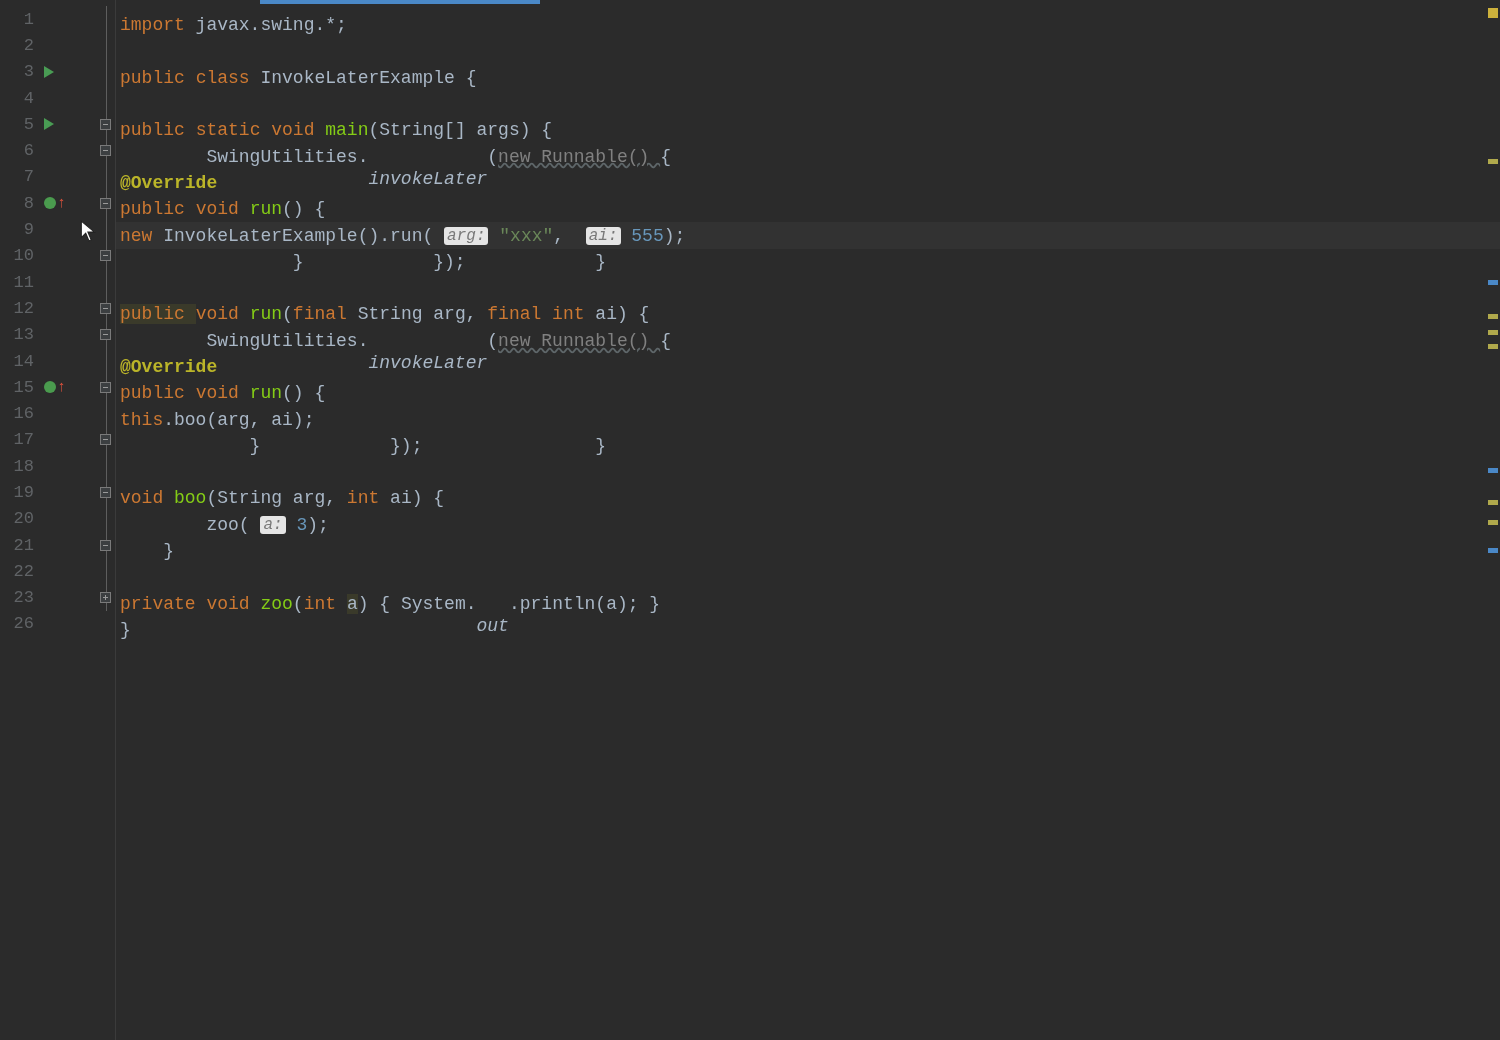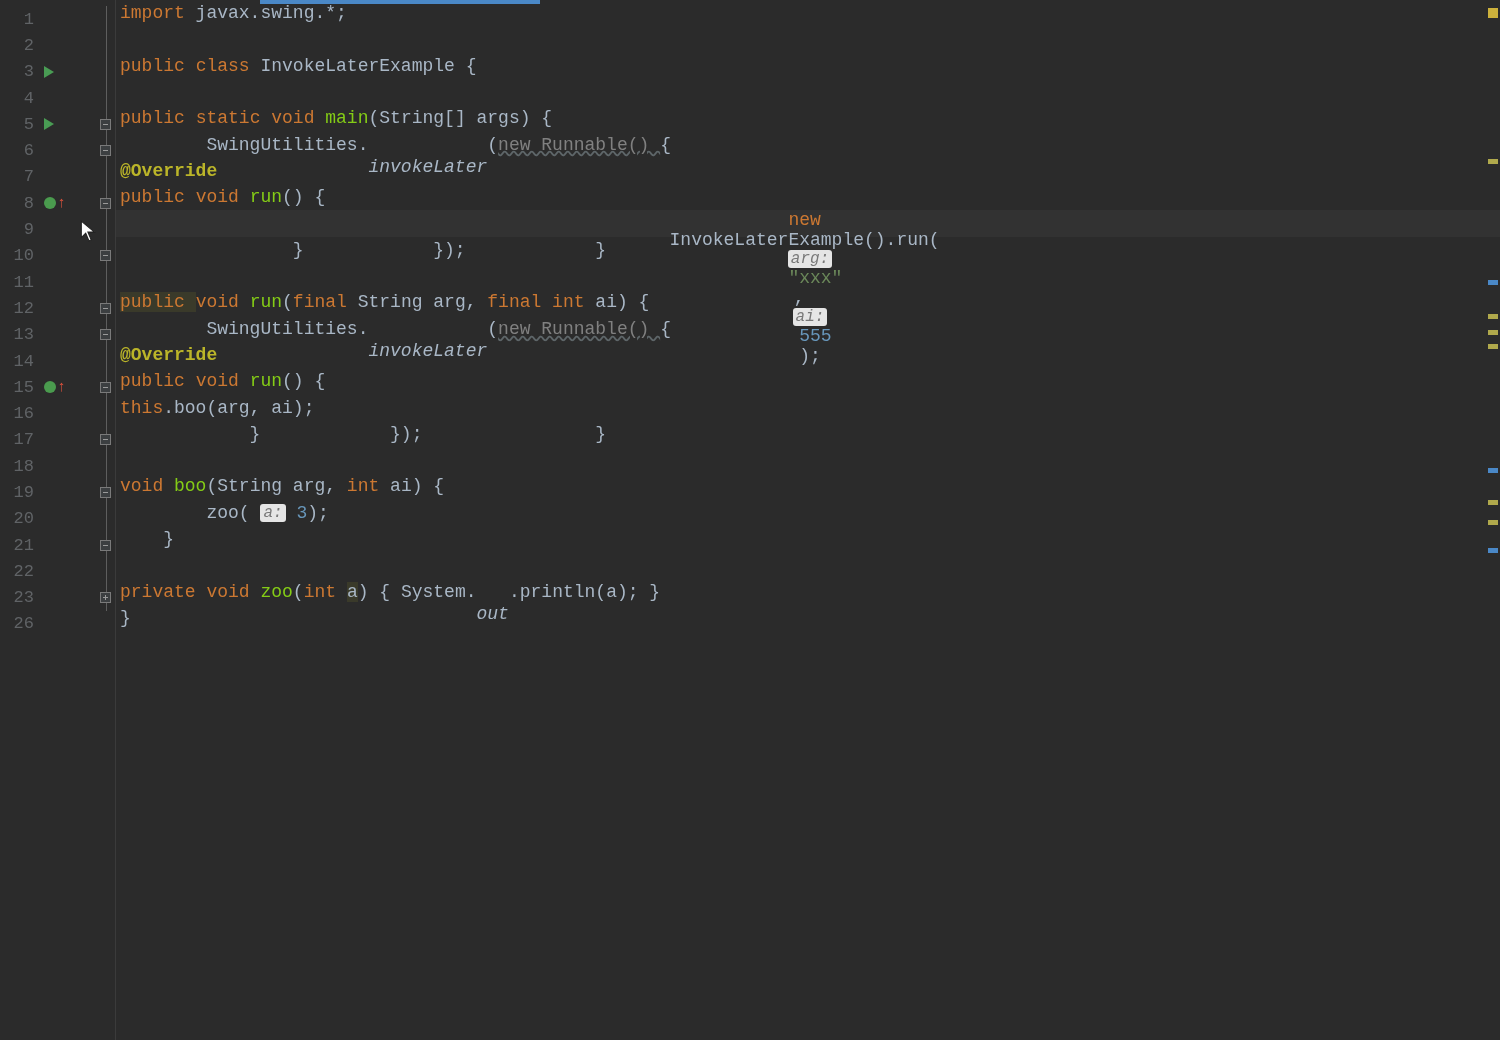--- a/index.html
+++ b/index.html
@@ -110,34 +110,33 @@
 }
 .fold-plus::after {
   content: "";
   position: absolute;
   top: 2px; bottom: 2px; left: 4px;
   width: 1px;
   background: #9a9a9a;
 }
 .code-area {
   flex: 1;
-  padding-top: 0;
+  padding-top: 12px;
   position: relative;
 }
 .code-row {
   height: 26.3px;
   display: flex;
   align-items: center;
   white-space: pre;
   color: #a9b7c6;
   padding-left: 4px;
 }
 .code-row.current-line {
   background: #323232;
-  flex-direction: column;
 }
 .kw { color: #cc7832; }
 .at { color: #bbb529; font-weight: bold; }
 .fn { color: #84cc16; }
 .str { color: #6a8759; }
 .num { color: #6897bb; }
 .hint { color: #787878; font-style: italic; background: #e5e5e5; padding: 0 3px; border-radius: 3px; font-size: 16px; }
 .anon { color: #808080; text-decoration: underline; text-decoration-style: wavy; text-decoration-color: #5e6669; }
 .paramu { color: #a9b7c6; }
 .fieldit { font-style: italic; margin-top: 44px; }

